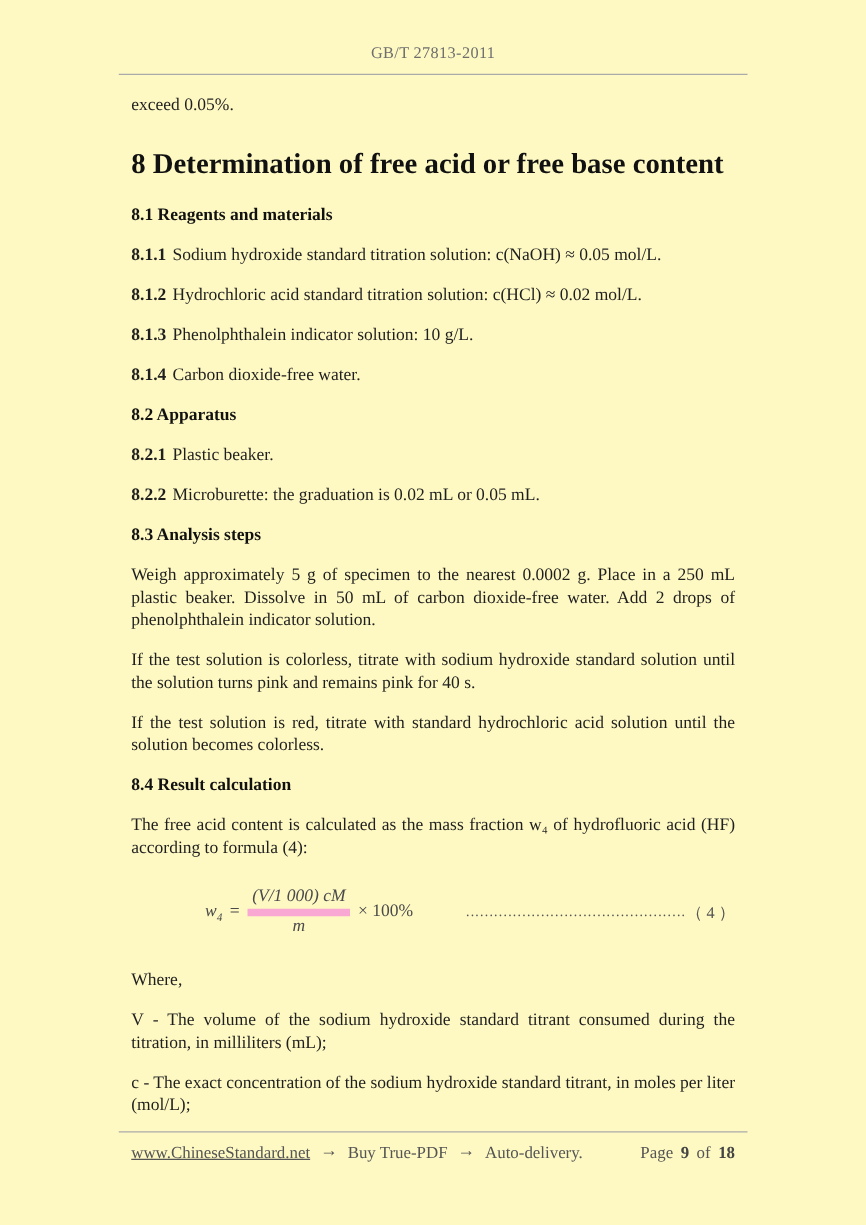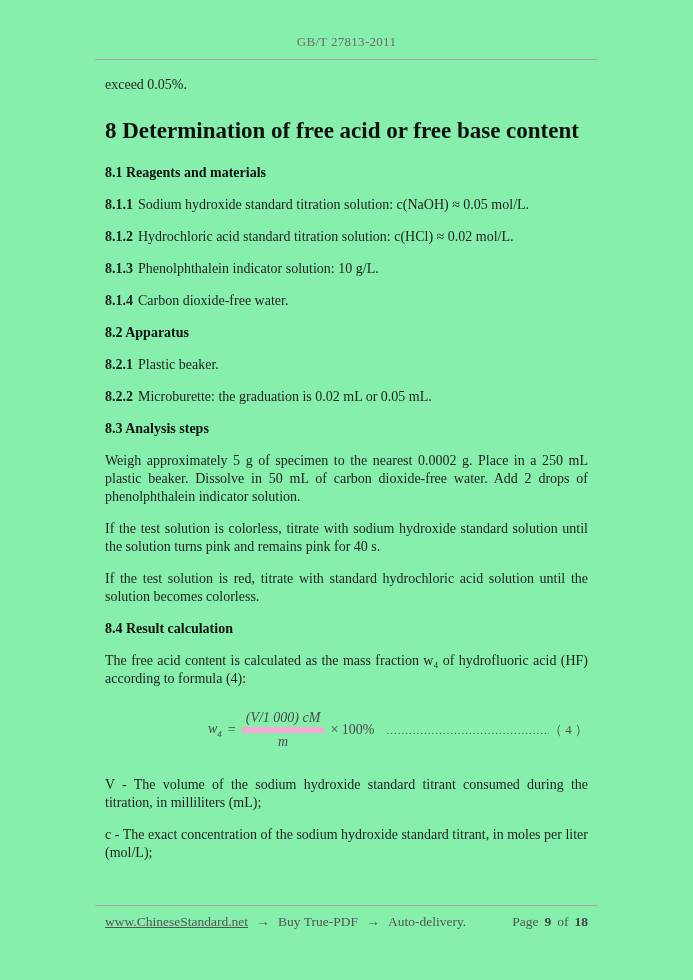--- a/index.html
+++ b/index.html
@@ -4,21 +4,21 @@
 <style>
   html, body { margin: 0; padding: 0; }
   body {
     width: 693px; height: 980px;
     background: #ffffff;
     font-family: "Liberation Serif", serif;
     color: #1f1f1f;
     position: relative;
     overflow: hidden;
   }
-  .page { position: absolute; inset: 0; background: #86efac; }
+  .page { position: absolute; inset: 0; background: #fef9c3; }
 
   
   .header { position: absolute; top: 0; left: 0; right: 0; }
   .doc-number {
     text-align: center;
     font-size: 13px;
     color: #6e6e6e;
     padding-top: 34px;
     letter-spacing: 0.3px;
   }
@@ -59,21 +59,21 @@
   
   .formula-row {
     display: flex;
     align-items: center;
     margin: 18px 0 22px 0;
     height: 48px;
     color: #4a4a4a;
     font-size: 14px;
   }
   .f-math {
-    margin-left: 103px;
+    margin-left: 59px;
     display: flex;
     align-items: center;
     font-style: italic;
     white-space: nowrap;
     justify-content: flex-end;
   }
   .f-lhs { margin-right: 6px; }
   .f-sub { font-size: 9px; vertical-align: sub; font-style: italic; }
   .f-eq { font-style: normal; margin-right: 6px; }
   .frac { display: inline-block; text-align: center; vertical-align: middle; }
@@ -169,20 +169,21 @@
         <span class="frac">
           <span class="num">(V/1 000) cM</span>
           <span class="den">m</span>
         </span>
         <span class="f-times">× 100%</span>
       </span>
       <span class="f-dots">...............................................</span>
       <span class="f-label">（ 4 ）</span>
     </div>
 
+    <p class="para no-justify">Where,</p>
 
     <p class="para">V - The volume of the sodium hydroxide standard titrant consumed during the titration, in milliliters (mL);</p>
     <p class="para">c - The exact concentration of the sodium hydroxide standard titrant, in moles per liter (mol/L);</p>
 
   </div>
 
   <div class="footer">
     <div class="footer-rule"></div>
     <div class="footer-row">
       <div class="footer-left">

